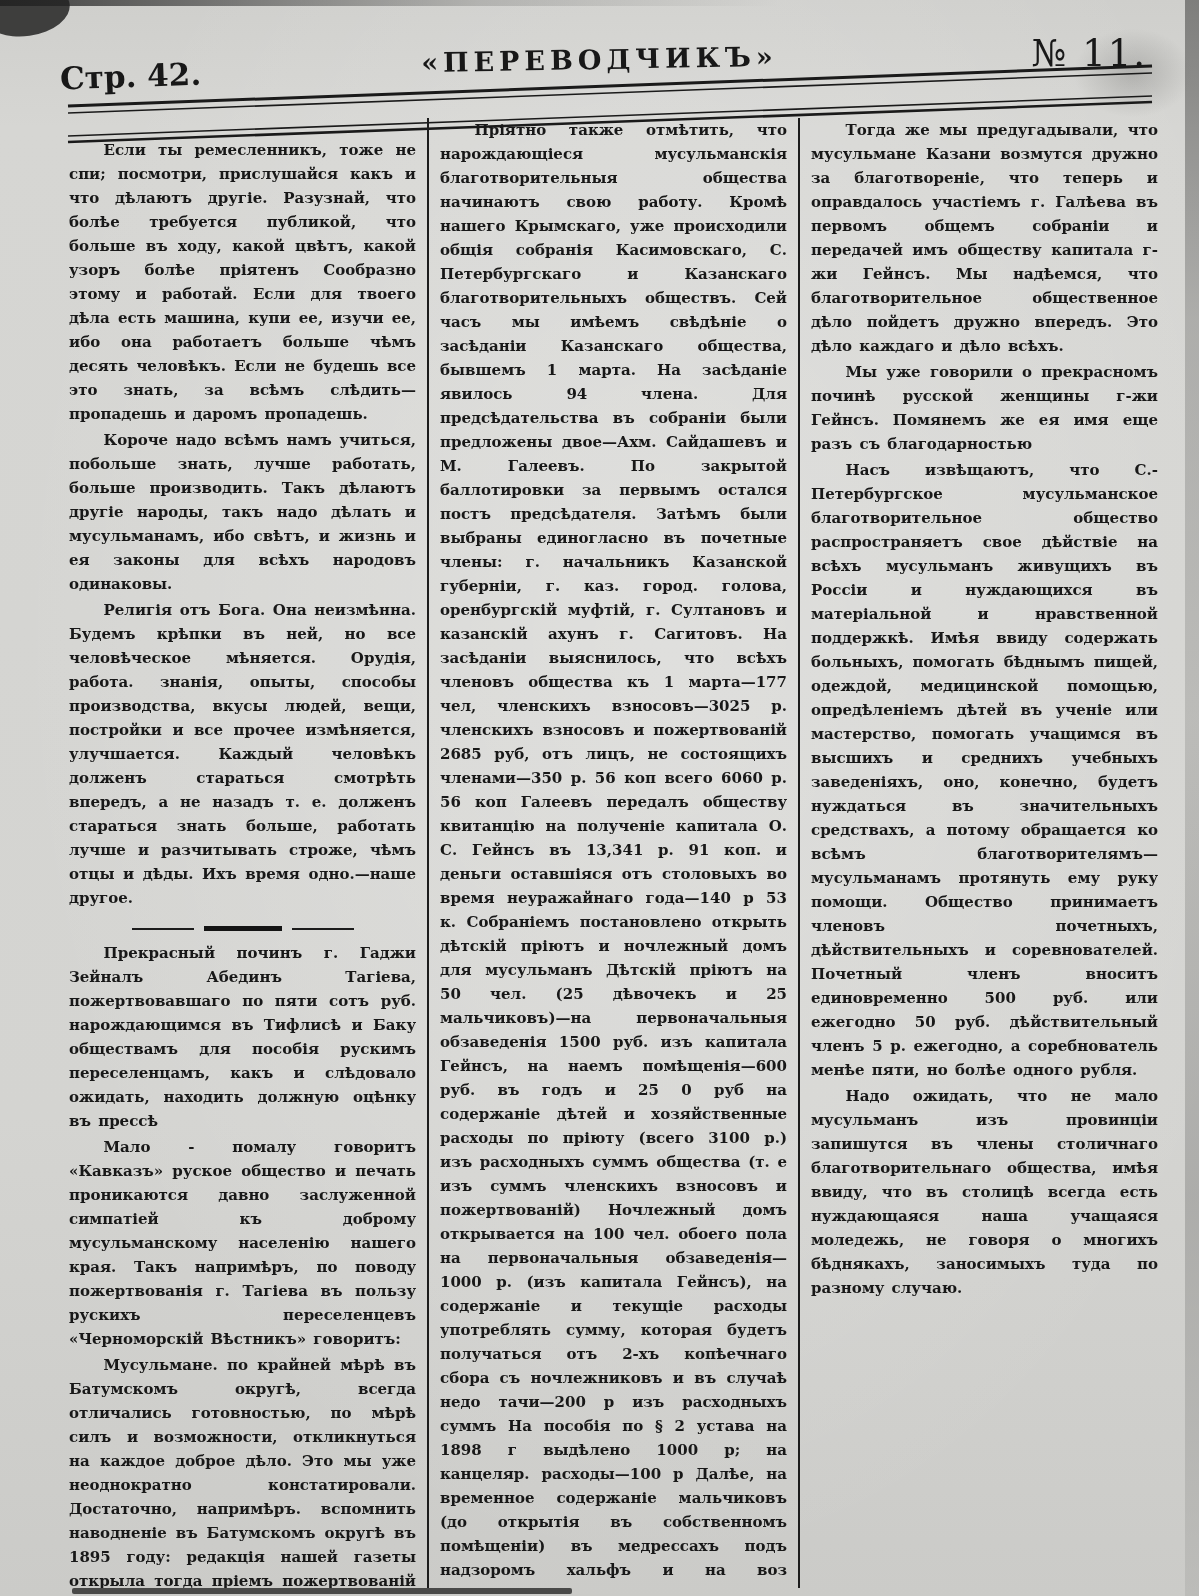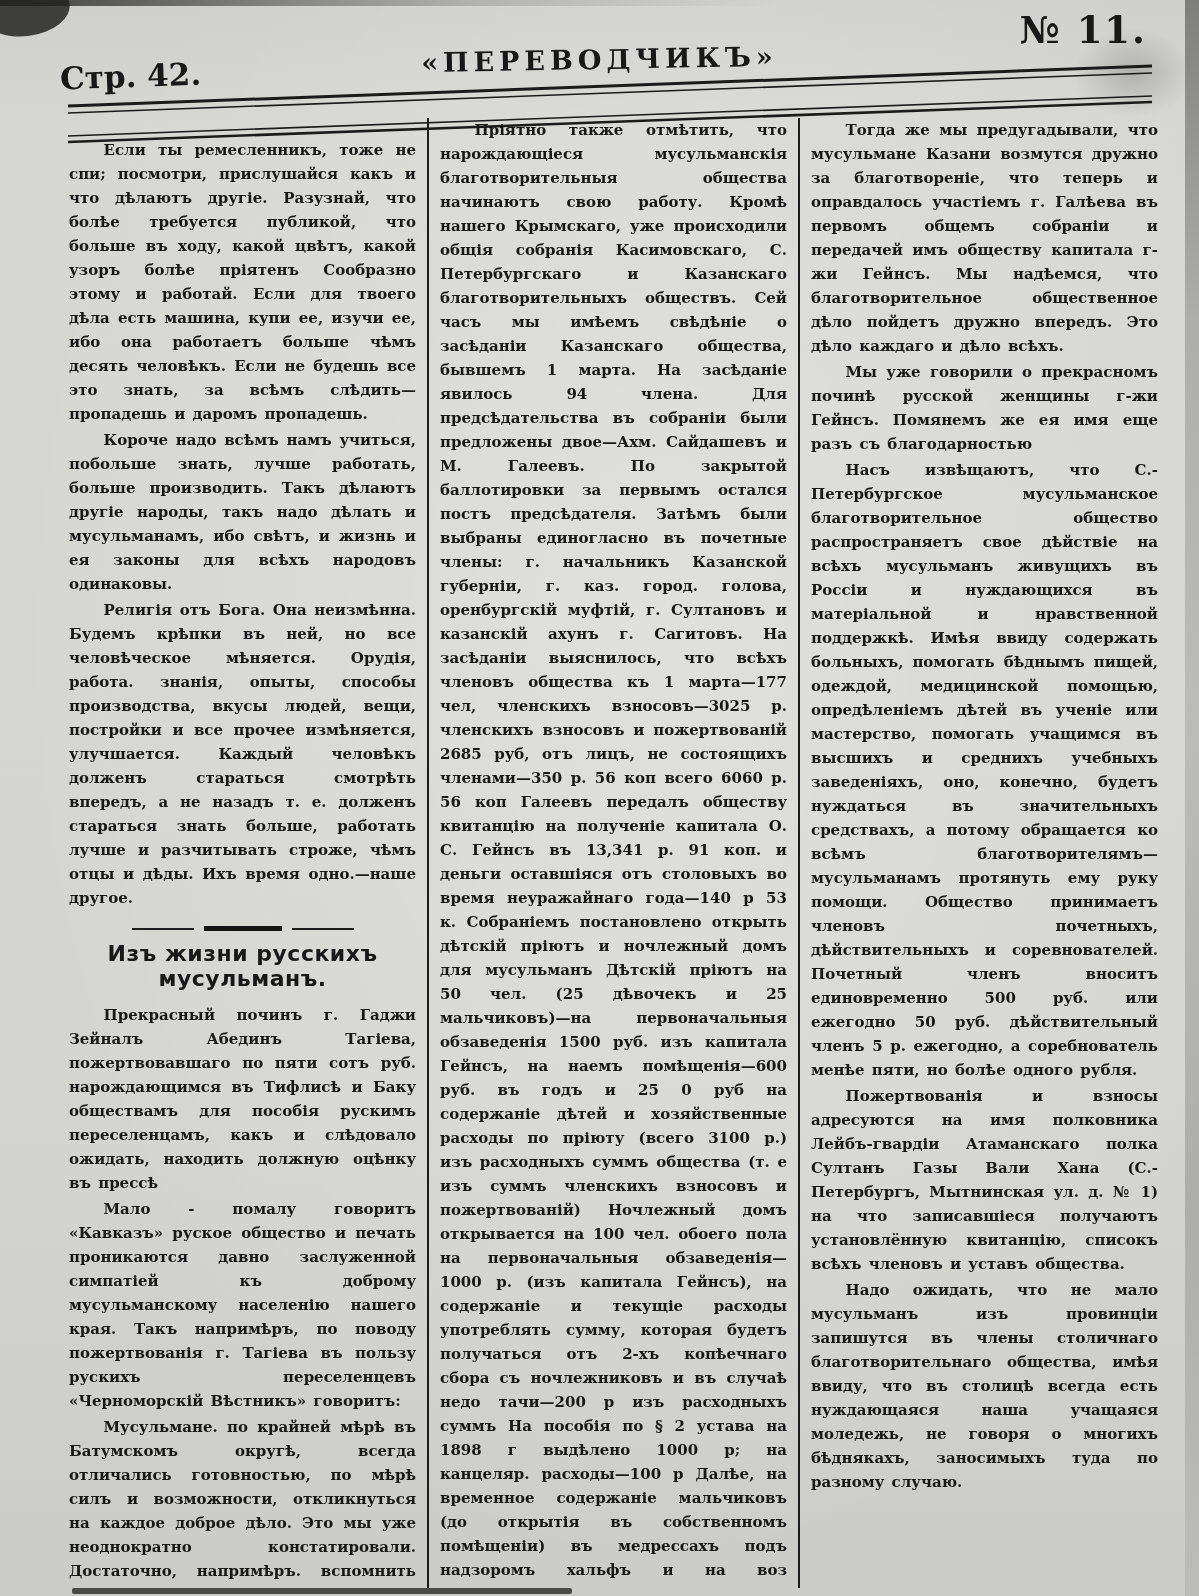--- a/index.html
+++ b/index.html
@@ -17,21 +17,21 @@
   
   .blotch-tl{position:absolute;left:-18px;top:-16px;width:88px;height:52px;background:#2e2e2d;border-radius:50%;transform:rotate(-8deg);opacity:.9;}
   .edge-top{position:absolute;left:0;top:0;width:100%;height:6px;background:linear-gradient(90deg,#1f1f1f,#55555350 40%,#00000000 65%);opacity:.8;}
   .edge-right{position:absolute;right:0;top:0;width:14px;height:100%;background:linear-gradient(180deg,#3c3c3b,#8c8c8a 20%,#a5a5a2 45%,#8e8e8c 75%,#b0b0ad);opacity:.55;}
   .smudge-tr{position:absolute;right:6px;top:28px;width:120px;height:90px;background:radial-gradient(ellipse,#6b6b69aa,#00000000 70%);opacity:.5;}
   .bar-bottom{position:absolute;left:72px;bottom:2px;width:500px;height:6px;background:#323231;opacity:.85;border-radius:2px;}
 
   
   .page-label{position:absolute;left:60px;top:58px;font-size:31px;font-weight:bold;transform:rotate(-2deg);}
   .masthead{position:absolute;left:0;right:0;top:44px;text-align:center;font-size:27px;font-weight:bold;letter-spacing:5px;transform:rotate(-1deg);}
-  .issue-label{position:absolute;right:52px;top:8px;font-size:37px;font-weight:bold;letter-spacing:2px;text-align:right;}
+  .issue-label{position:absolute;right:52px;top:32px;font-size:37px;font-weight:normal;letter-spacing:2px;text-align:right;}
   .header-rules{position:absolute;left:0;top:0;width:1199px;height:160px;}
 
   
   .columns{
     position:absolute;left:58px;top:118px;right:30px;height:1470px;
     display:flex;
   }
   .col{flex:1 1 0;overflow:hidden;padding:0 11px;}
   .col1{border-right:2px solid #1c1c1c;padding-top:20px;}
   .col2{border-right:2px solid #1c1c1c;}
@@ -78,35 +78,33 @@
     <div class="col col1">
       <p>Если ты ремесленникъ, тоже не спи; посмотри, прислушайся какъ и что дѣлаютъ другіе. Разузнай, что болѣе требуется публикой, что больше въ ходу, какой цвѣтъ, какой узоръ болѣе пріятенъ Сообразно этому и работай. Если для твоего дѣла есть машина, купи ее, изучи ее, ибо она работаетъ больше чѣмъ десять человѣкъ. Если не будешь все это знать, за всѣмъ слѣдить—пропадешь и даромъ пропадешь.</p>
       <p>Короче надо всѣмъ намъ учиться, побольше знать, лучше работать, больше производить. Такъ дѣлаютъ другіе народы, такъ надо дѣлать и мусульманамъ, ибо свѣтъ, и жизнь и ея законы для всѣхъ народовъ одинаковы.</p>
       <p>Религія отъ Бога. Она неизмѣнна. Будемъ крѣпки въ ней, но все человѣческое мѣняется. Орудія, работа. знанія, опыты, способы производства, вкусы людей, вещи, постройки и все прочее измѣняется, улучшается. Каждый человѣкъ долженъ стараться смотрѣть впередъ, а не назадъ т. е. долженъ стараться знать больше, работать лучше и разчитывать строже, чѣмъ отцы и дѣды. Ихъ время одно.—наше другое.</p>
 
       <div class="section-rule">
         <span class="thin"></span>
           <span class="thick"></span>
           <span class="thin"></span>
       </div>
-      <h2 class="section-title">Изъ жизни русскихъ мусульманъ.</h2>
 
       <p>Прекрасный починъ г. Гаджи Зейналъ Абединъ Тагіева, пожертвовавшаго по пяти сотъ руб. нарождающимся въ Тифлисѣ и Баку обществамъ для пособія рускимъ переселенцамъ, какъ и слѣдовало ожидать, находить должную оцѣнку въ прессѣ</p>
       <p>Мало - помалу говоритъ «Кавказъ» руское общество и печать проникаются давно заслуженной симпатіей къ доброму мусульманскому населенію нашего края. Такъ напримѣръ, по поводу пожертвованія г. Тагіева въ пользу рускихъ переселенцевъ «Черноморскій Вѣстникъ» говоритъ:</p>
       <p>Мусульмане. по крайней мѣрѣ въ Батумскомъ округѣ, всегда отличались готовностью, по мѣрѣ силъ и возможности, откликнуться на каждое доброе дѣло. Это мы уже неоднократно констатировали. Достаточно, напримѣръ. вспомнить наводненіе въ Батумскомъ округѣ въ 1895 году: редакція нашей газеты открыла тогда пріемъ пожертвованій въ пользу пострадавшихъ, и въ числѣ жертвователей было очень много мусульманъ, при чемъ въ редакцію являлись бѣдняки-турки и несли свои гроши</p>
 
     </div>
 
     <div class="col col2">
       <p>Пріятно также отмѣтить, что нарождающіеся мусульманскія благотворительныя общества начинаютъ свою работу. Кромѣ нашего Крымскаго, уже происходили общія собранія Касимовскаго, С. Петербургскаго и Казанскаго благотворительныхъ обществъ. Сей часъ мы имѣемъ свѣдѣніе о засѣданіи Казанскаго общества, бывшемъ 1 марта. На засѣданіе явилось 94 члена. Для предсѣдательства въ собраніи были предложены двое—Ахм. Сайдашевъ и М. Галеевъ. По закрытой баллотировки за первымъ остался постъ предсѣдателя. Затѣмъ были выбраны единогласно въ почетные члены: г. начальникъ Казанской губерніи, г. каз. город. голова, оренбургскій муфтій, г. Султановъ и казанскій ахунъ г. Сагитовъ. На засѣданіи выяснилось, что всѣхъ членовъ общества къ 1 марта—177 чел, членскихъ взносовъ—3025 р. членскихъ взносовъ и пожертвованій 2685 руб, отъ лицъ, не состоящихъ членами—350 р. 56 коп всего 6060 р. 56 коп Галеевъ передалъ обществу квитанцію на полученіе капитала О. С. Гейнсъ въ 13,341 р. 91 коп. и деньги оставшіяся отъ столовыхъ во время неуражайнаго года—140 р 53 к. Собраніемъ постановлено открыть дѣтскій пріютъ и ночлежный домъ для мусульманъ Дѣтскій пріютъ на 50 чел. (25 дѣвочекъ и 25 мальчиковъ)—на первоначальныя обзаведенія 1500 руб. изъ капитала Гейнсъ, на наемъ помѣщенія—600 руб. въ годъ и 25 0 руб на содержаніе дѣтей и хозяйственные расходы по пріюту (всего 3100 р.) изъ расходныхъ суммъ общества (т. е изъ суммъ членскихъ взносовъ и пожертвованій) Ночлежный домъ открывается на 100 чел. обоего пола на первоначальныя обзаведенія—1000 р. (изъ капитала Гейнсъ), на содержаніе и текущіе расходы употреблять сумму, которая будетъ получаться отъ 2-хъ копѣечнаго сбора съ ночлежниковъ и въ случаѣ недо тачи—200 р изъ расходныхъ суммъ На пособія по § 2 устава на 1898 г выдѣлено 1000 р; на канцеляр. расходы—100 р Далѣе, на временное содержаніе мальчиковъ (до открытія въ собственномъ помѣщеніи) въ медрессахъ подъ надзоромъ хальфъ и на воз награжденіе послѣднихъ ассигновано 1200 р. (на 1898 г) Наконецъ, постановлено и изъ суммъ членскихъ взносовъ и пожертвованій отчислять 10 процентовъ въ запасный капиталъ и ходатайствовать предъ Императорскаго человѣколюб. обществомъ о передачѣ мусульманскому обществу суммы, пожертвованной мусульманами въ ознаменованіе совершеннолѣтія Наслѣдника Цесаревича, нынѣ благополучно царствующаго Государя Императора Николая II—10,500 р. и дома съ 2 лавками, пожертвованнаго бр. Юнусовыми подъ богадѣль-</p>
     </div>
 
     <div class="col col3">
       <p>Тогда же мы предугадывали, что мусульмане Казани возмутся дружно за благотвореніе, что теперь и оправдалось участіемъ г. Галѣева въ первомъ общемъ собраніи и передачей имъ обществу капитала г-жи Гейнсъ. Мы надѣемся, что благотворительное общественное дѣло пойдетъ дружно впередъ. Это дѣло каждаго и дѣло всѣхъ.</p>
       <p>Мы уже говорили о прекрасномъ починѣ русской женщины г-жи Гейнсъ. Помянемъ же ея имя еще разъ съ благодарностью</p>
       <p>Насъ извѣщаютъ, что С.-Петербургское мусульманское благотворительное общество распространяетъ свое дѣйствіе на всѣхъ мусульманъ живущихъ въ Россіи и нуждающихся въ матеріальной и нравственной поддержкѣ. Имѣя ввиду содержать больныхъ, помогать бѣднымъ пищей, одеждой, медицинской помощью, опредѣленіемъ дѣтей въ ученіе или мастерство, помогать учащимся въ высшихъ и среднихъ учебныхъ заведеніяхъ, оно, конечно, будетъ нуждаться въ значительныхъ средствахъ, а потому обращается ко всѣмъ благотворителямъ—мусульманамъ протянуть ему руку помощи. Общество принимаетъ членовъ почетныхъ, дѣйствительныхъ и соревнователей. Почетный членъ вноситъ единовременно 500 руб. или ежегодно 50 руб. дѣйствительный членъ 5 р. ежегодно, а соребнователь менѣе пяти, но болѣе одного рубля.</p>
-      <p>Пожертвованія и взносы адресуются на имя полковника Лейбъ-гвардіи Атаманскаго полка Султанъ Газы Вали Хана (С.-Петербургъ, Мытнинская ул. д. № 1) на что записавшіеся получаютъ установлённую квитанцію, списокъ всѣхъ членовъ и уставъ общества.</p>
       <p>Надо ожидать, что не мало мусульманъ изъ провинціи запишутся въ члены столичнаго благотворительнаго общества, имѣя ввиду, что въ столицѣ всегда есть нуждающаяся наша учащаяся моледежь, не говоря о многихъ бѣднякахъ, заносимыхъ туда по разному случаю.</p>
 
     </div>
 
   </div>
 </div>
 
 </body></html>

